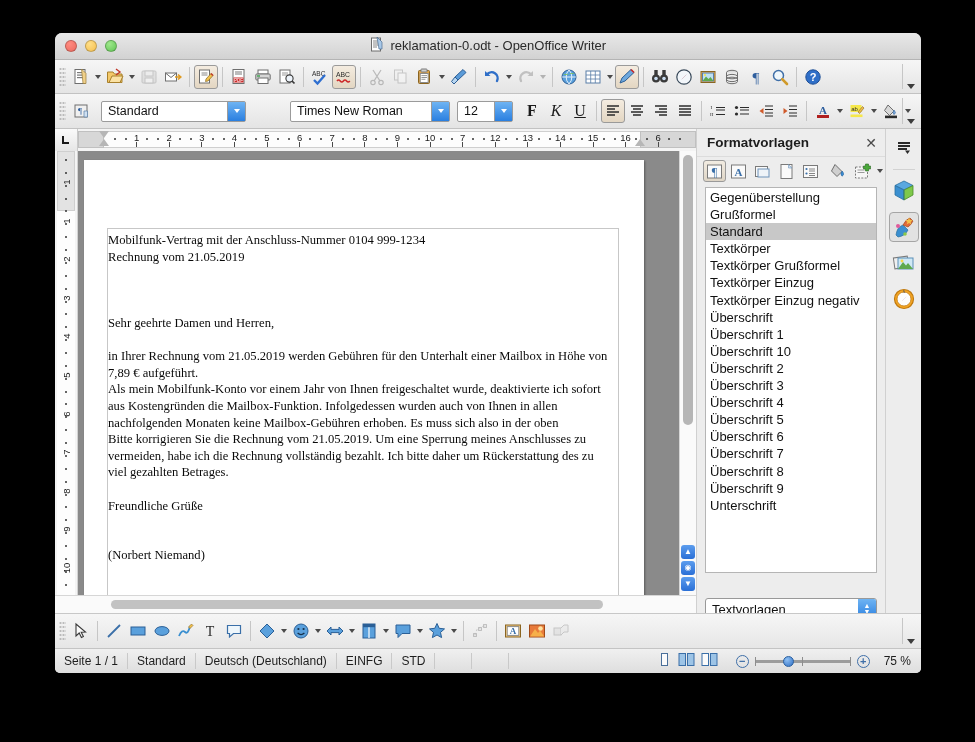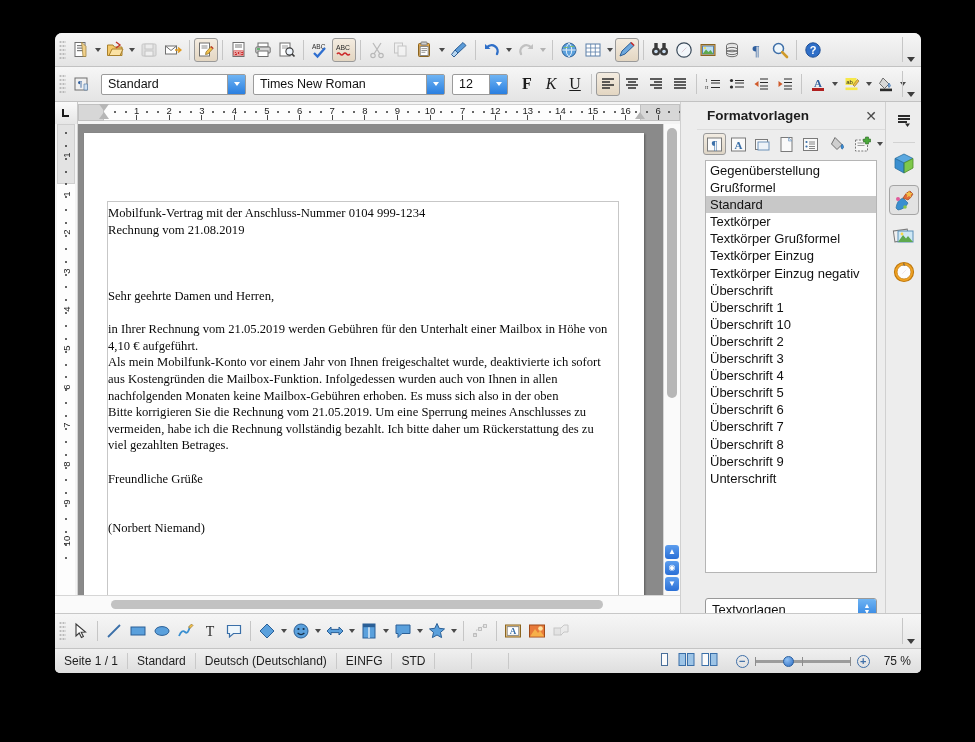--- a/index.html
+++ b/index.html
@@ -160,21 +160,21 @@
     flex: 0 0 auto;
   }
   .combo .cbtn::after {
     content: "";
     border-left: 3.5px solid transparent;
     border-right: 3.5px solid transparent;
     border-top: 4.5px solid #fff;
     display: block;
   }
   #combo-style { width: 145px; }
-  #combo-font  { width: 192px; }
+  #combo-font  { width: 160px; margin-left: 37px; }
   #combo-size  { width: 56px; }
   .fmt-letter {
     font-size: 16px; color: #1b1b1b;
     width: 24px; height: 24px;
     display: flex; align-items: center; justify-content: center;
     flex: 0 0 auto;
   }
   
   .workarea {
     flex: 1 1 auto;
@@ -335,21 +335,20 @@
     background: #c2c2c2;
     border-radius: 5px;
   }
   
   .sidebar {
     width: 188px;
     background: #ededed;
     border-left: 1px solid #d0d0d0;
     display: flex; flex-direction: column;
     flex: 0 0 auto;
-    padding-left: 16px;
   }
   .sb-header {
     height: 27px;
     display: flex; align-items: center;
     padding: 0 6px 0 10px;
     border-bottom: 1px solid #dcdcdc;
     flex: 0 0 auto;
   }
   .sb-title {
     font-size: 13.5px; font-weight: bold; color: #1d1d1d;
@@ -500,20 +499,40 @@
     box-sizing: border-box;
   }
   .zoom-val { padding: 0 10px 0 6px; }
 </style>
 </head>
 <body>
 
 <div id="root">
   <div id="window">
 
+    <div class="titlebar">
+      <div class="traffic">
+        <div class="dot red"></div>
+        <div class="dot yellow"></div>
+        <div class="dot green"></div>
+      </div>
+      <div class="title-text">
+        <span class="title-icon">
+          <svg width="13" height="15" viewBox="0 0 13 15">
+            <rect x="1.5" y="1" width="9" height="13" fill="#fdfdfd" stroke="#6d6d6d"></rect>
+            <rect x="3" y="3.5" width="6" height="1" fill="#8a8a8a"></rect>
+            <rect x="3" y="5.5" width="6" height="1" fill="#8a8a8a"></rect>
+            <rect x="3" y="7.5" width="6" height="1" fill="#8a8a8a"></rect>
+            <rect x="3" y="9.5" width="4" height="1" fill="#8a8a8a"></rect>
+            <path d="M7 0 L12 5 L12 12 L9 12 Z" fill="#a8c8e8" stroke="#4e6f92" stroke-width=".7"></path>
+          </svg>
+        </span>
+        <span>reklamation-0.odt - OpenOffice Writer</span>
+      </div>
+    </div>
 
     <div class="toolbar" id="toolbar-standard">
       <div class="grip"></div>
 
       <div class="tb-btn">
         <svg width="18" height="18" viewBox="0 0 18 18">
           <rect x="3" y="1.5" width="10" height="14" fill="#fff" stroke="#6e6e6e"></rect>
           <rect x="5" y="4" width="6" height="1.2" fill="#7a7a7a"></rect>
           <rect x="5" y="6.5" width="6" height="1.2" fill="#7a7a7a"></rect>
           <rect x="5" y="9" width="6" height="1.2" fill="#7a7a7a"></rect>
@@ -1010,28 +1029,28 @@
               <div class="vdot" style="top: 407.867px;"></div>
               <div class="vdot" style="top: 420.733px;"></div>
               <div class="vdot" style="top: 433.6px;"></div>
             </div>
 
           <div class="canvas">
             <div class="page">
               <div class="textframe"></div>
               <div class="doctext" id="doctext">
                   <p>Mobilfunk-Vertrag mit der Anschluss-Nummer  0104 999-1234</p>
-                  <p>Rechnung vom 21.08.2019</p>
+                  <p>Rechnung vom 21.05.2019</p>
                   <p class="blank">&nbsp;</p>
                   <p class="blank">&nbsp;</p>
                   <p class="blank">&nbsp;</p>
                   <p>Sehr geehrte Damen und Herren,</p>
                   <p class="blank">&nbsp;</p>
                   <p>in Ihrer Rechnung vom 21.05.2019 werden Gebühren für den Unterhalt einer Mailbox in Höhe von</p>
-                  <p>4,10 € aufgeführt.</p>
+                  <p>7,89 € aufgeführt.</p>
                   <p>Als mein Mobilfunk-Konto vor einem Jahr von Ihnen freigeschaltet wurde, deaktivierte ich sofort</p>
                   <p>aus Kostengründen die Mailbox-Funktion. Infolgedessen wurden auch von Ihnen in allen</p>
                   <p>nachfolgenden Monaten keine Mailbox-Gebühren erhoben. Es muss sich also in der oben</p>
                   <p>Bitte korrigieren Sie die Rechnung vom 21.05.2019. Um eine Sperrung meines Anschlusses zu</p>
                   <p>vermeiden, habe ich die Rechnung vollständig bezahlt. Ich bitte daher um Rückerstattung des zu</p>
                   <p>viel gezahlten Betrages.</p>
                   <p class="blank">&nbsp;</p>
                   <p>Freundliche Grüße</p>
                   <p class="blank">&nbsp;</p>
                   <p class="blank">&nbsp;</p>

